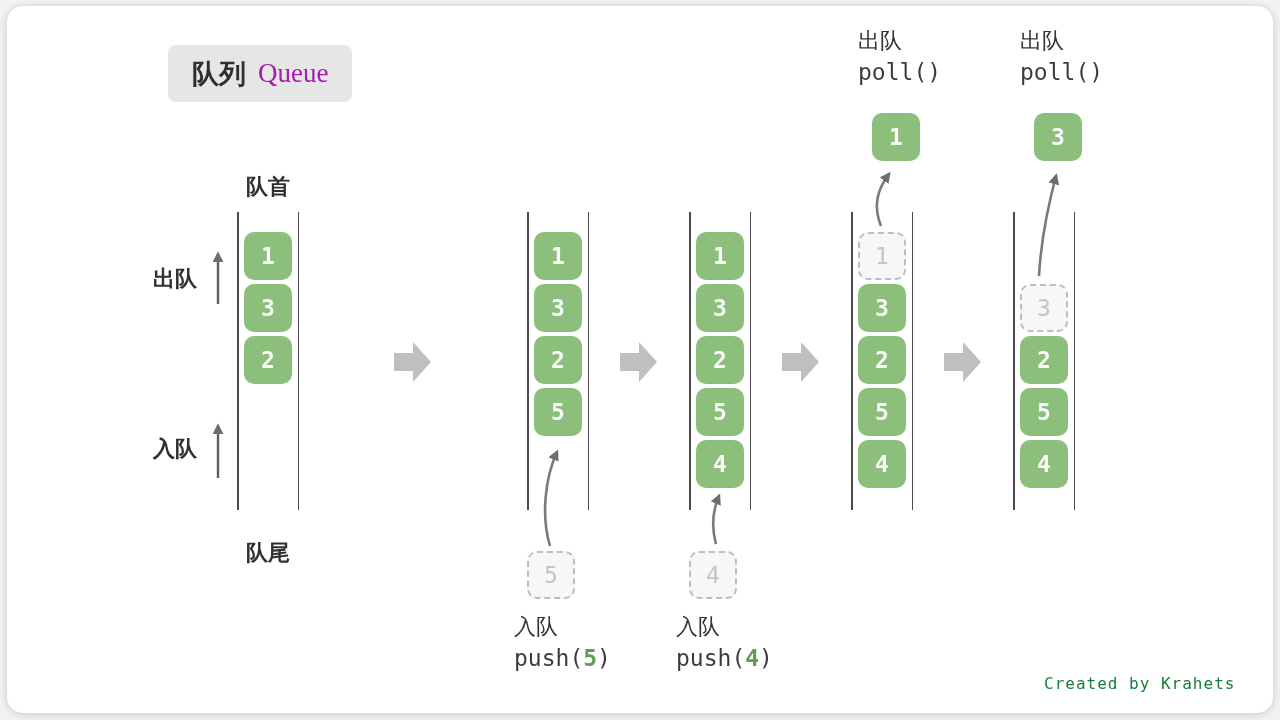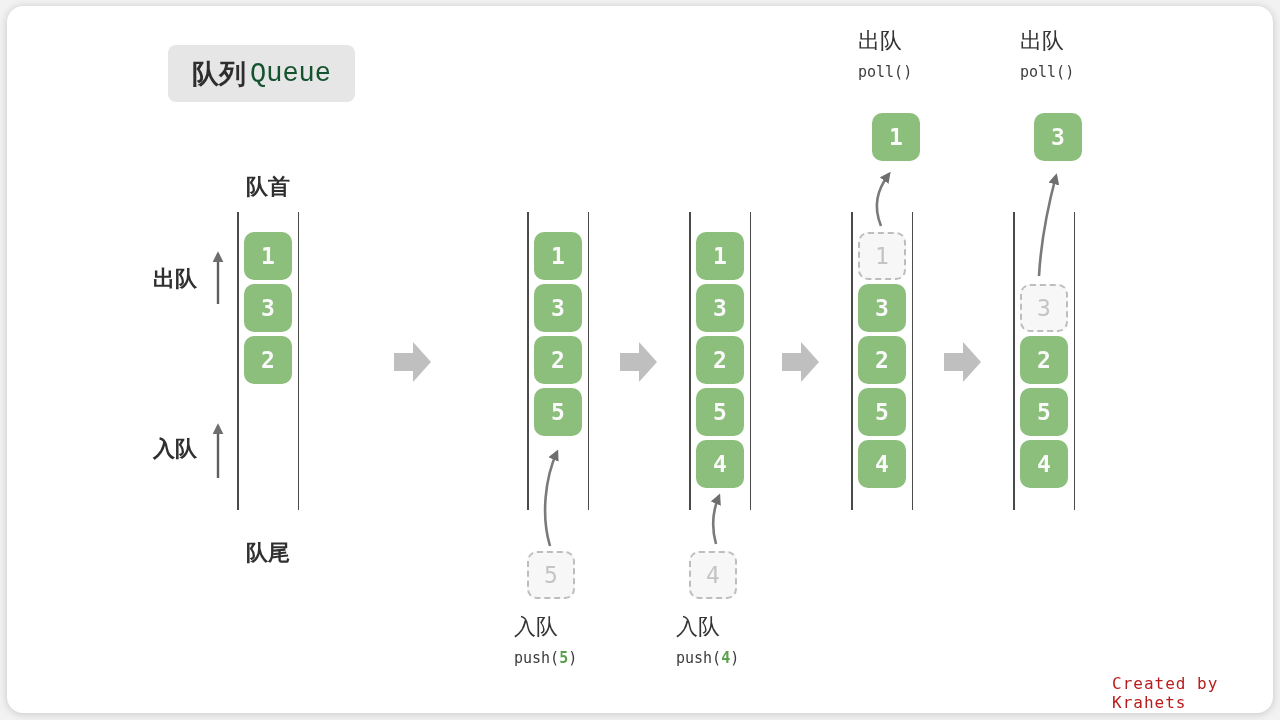--- a/index.html
+++ b/index.html
@@ -5,41 +5,41 @@
   html,body{margin:0;padding:0;background:#f2f2f2;}
   #canvas{position:relative;width:1280px;height:720px;background:#f2f2f2;overflow:hidden;
           font-family:"Liberation Sans","DejaVu Sans",sans-serif;}
   #card{position:absolute;left:7px;top:6px;width:1266px;height:707px;background:#ffffff;
         border-radius:16px;box-shadow:0 1px 8px rgba(0,0,0,0.18);}
 
   
   #badge{position:absolute;left:168px;top:45px;height:57px;background:#e6e6e6;border-radius:8px;
          display:flex;align-items:center;padding:0 24px;font-size:27px;color:#2e2e2e;}
   #badge .zh{font-weight:700;font-family:Liberation Mono, monospace;}
-  #badge .en{font-family:Liberation Mono, monospace;margin-left:4px;color:#14532d;}
+  #badge .en{font-family:Liberation Serif, serif;margin-left:12px;color:#a21caf;}
 
   
   .side-label{position:absolute;font-size:22px;font-weight:700;color:#2f2f2f;white-space:nowrap;}
 
   
   .queue-column{position:absolute;top:0;width:62px;height:720px;}
   .channel-line{position:absolute;top:212px;width:1.5px;height:298px;background:#4a4a4a;}
   .qbox{position:absolute;width:48px;height:48px;border-radius:10px;display:flex;align-items:center;
         justify-content:center;font-family:"DejaVu Sans Mono","Liberation Mono",monospace;
         font-weight:700;font-size:23px;box-sizing:border-box;}
   .qbox.filled{background:var(--green,#8CBE7C);color:#fafafa;}
   .qbox.dashed{background:#f7f7f7;border:2px dashed #bdbdbd;color:#c4c4c4;font-weight:400;}
 
   
   .op-block{position:absolute;white-space:nowrap;color:#343434;}
   .op-block .action{font-size:22px;line-height:30px;}
-  .op-block .code{font-family:"DejaVu Sans Mono","Liberation Mono",monospace;font-size:15px;line-height:32px;color:#3c3c3c;}
+  .op-block .code{font-family:"DejaVu Sans Mono","Liberation Mono",monospace;font-size:23px;line-height:32px;color:#3c3c3c;}
   .op-block .code .arg{color:var(--arg-green,#5BA14D);font-weight:700;}
 
-  #watermark{position:absolute;left:1112px;top:674px;font-size:16px;letter-spacing:1px;color:#b91c1c;
+  #watermark{position:absolute;left:1044px;top:674px;font-size:16px;letter-spacing:1px;color:#15803d;
              font-family:"DejaVu Sans Mono","Liberation Mono",monospace;}
   svg{position:absolute;left:0;top:0;pointer-events:none;}
 </style>
 </head>
 <body>
 
 <div id="canvas">
   <div id="card"></div>
 
   <div id="badge">

